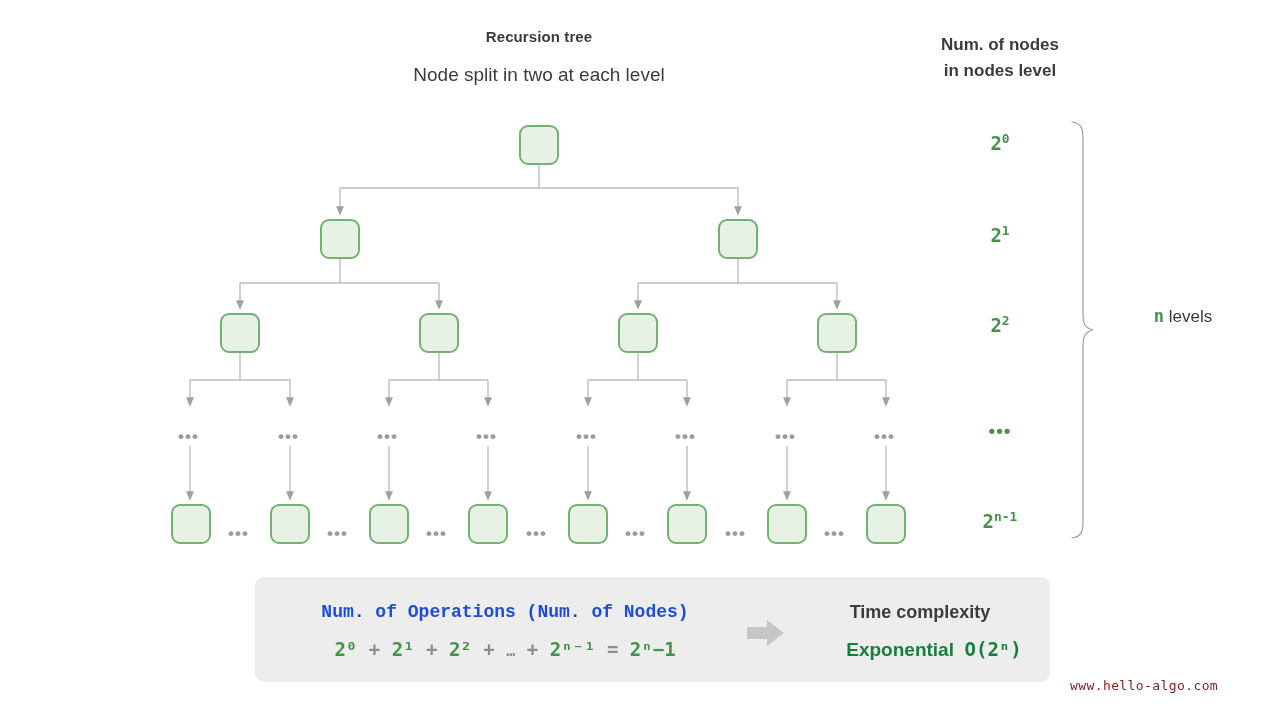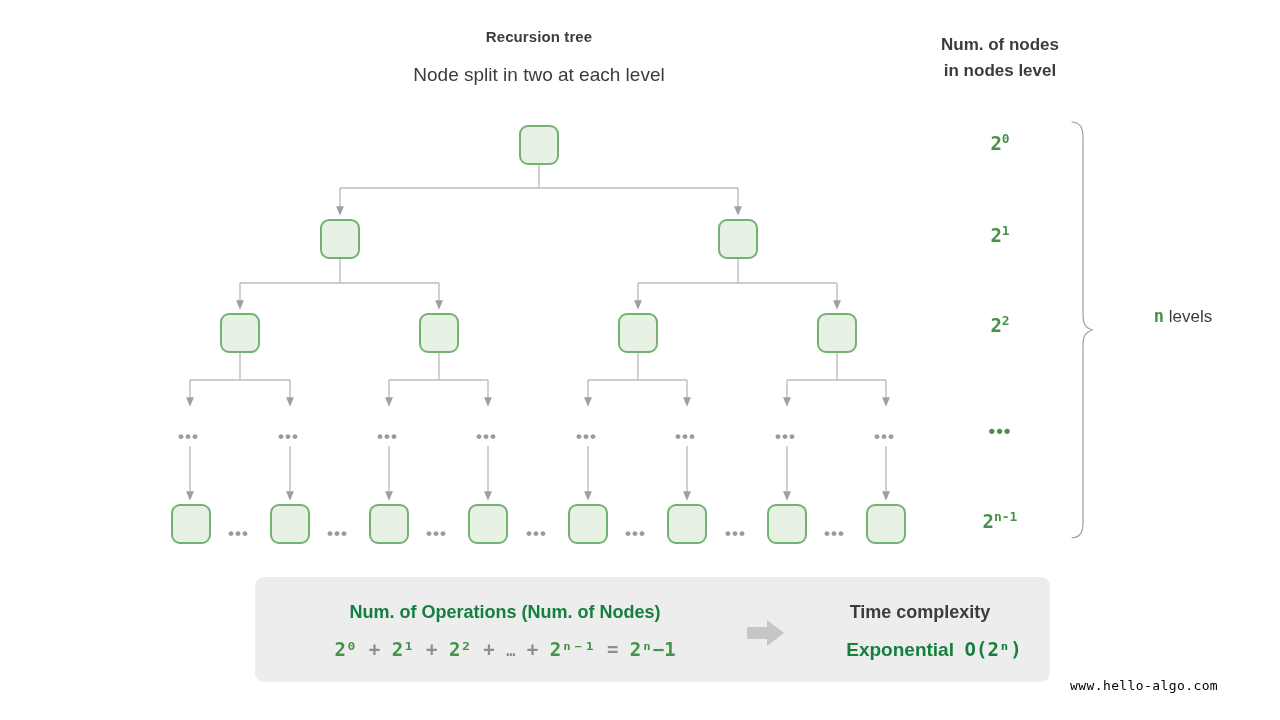--- a/index.html
+++ b/index.html
@@ -100,21 +100,22 @@
     left: 255px; top: 577px;
     width: 795px; height: 105px;
     background: #ededed;
     border-radius: 9px;
   }
   #ops-title {
     left: 275px; top: 602px; width: 460px;
     text-align: center;
     font-size: 18px;
     font-weight: bold;
-    color: #15803d;
+    color: #1d4ed8;
+    font-family: Liberation Mono, monospace;
   }
   #ops-formula {
     left: 275px; top: 638px; width: 460px;
     text-align: center;
     font-size: 19px;
     font-weight: bold;
     font-family: "DejaVu Sans Mono", monospace;
     white-space: nowrap;
   }
   #ops-formula .g { color: #46924a; }
@@ -139,21 +140,21 @@
   }
   #tc-value .mono {
     font-family: "DejaVu Sans Mono", monospace;
   }
 
   
   #watermark {
     left: 1070px; top: 678px;
     font-family: "DejaVu Sans Mono", monospace;
     font-size: 13px;
-    color: #000000;
+    color: #7f1d1d;
     letter-spacing: 0.4px;
   }
 </style>
 </head>
 <body>
 
 <div class="abs" id="title-main">Recursion tree</div>
 <div class="abs" id="title-sub">Node split in two at each level</div>
 <div class="abs" id="col-heading">
   <div>Num. of nodes</div>

